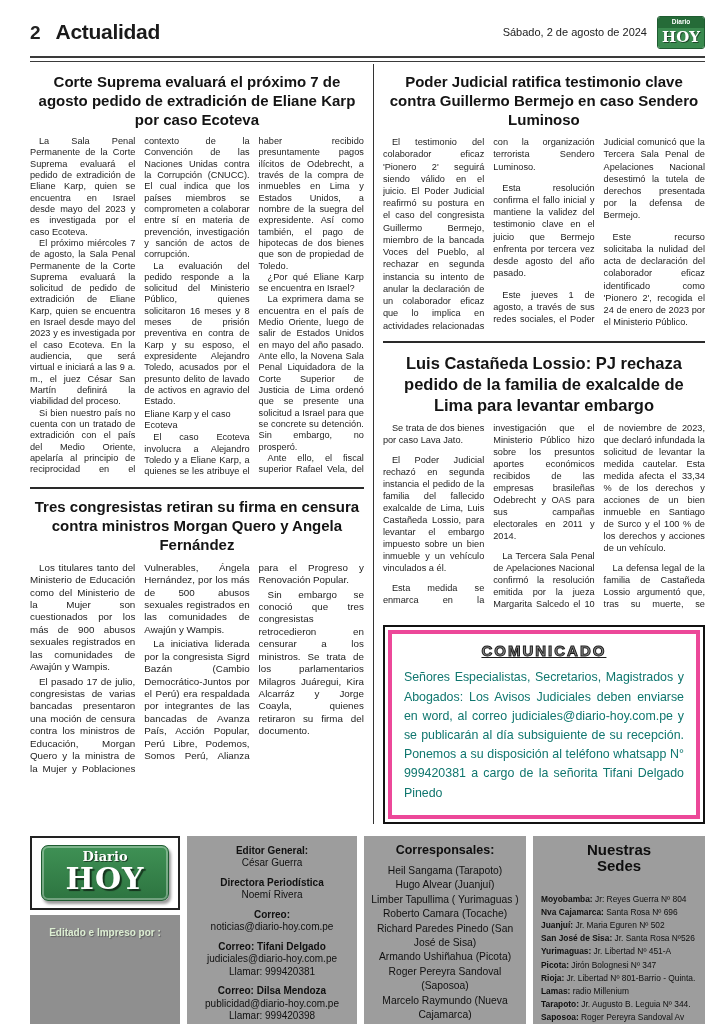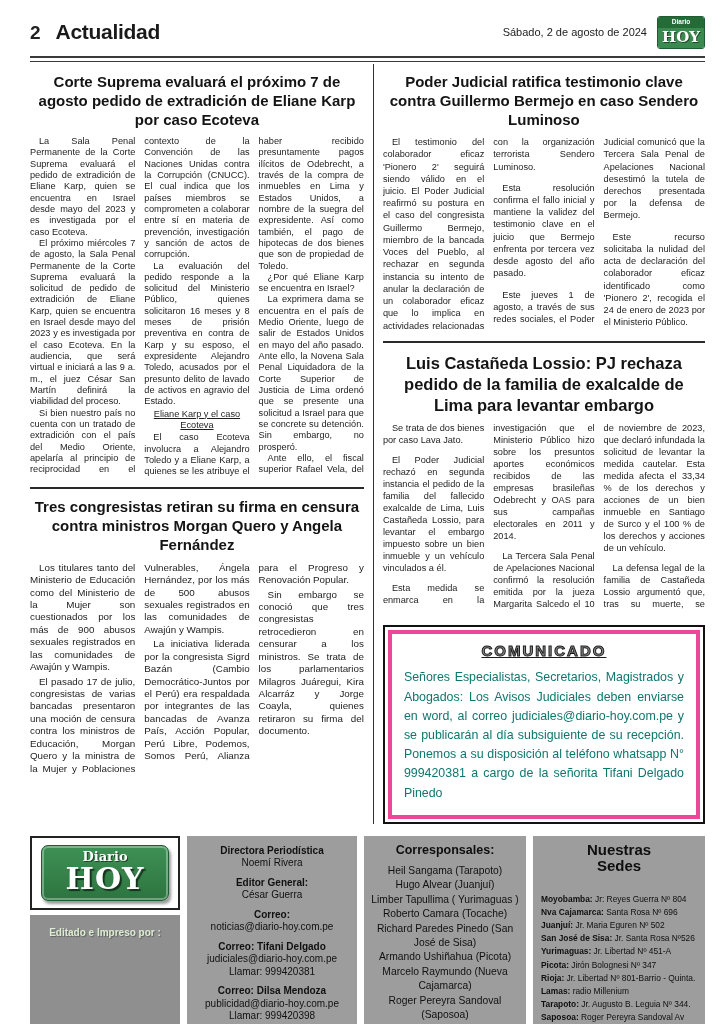--- a/index.html
+++ b/index.html
@@ -28,21 +28,21 @@
   h2.headline.big{font-size:16.5px;margin-top:10px;}
   .body{column-count:3;column-gap:9px;column-fill:auto;text-align:justify;overflow:hidden;color:#1d1d1d;}
   .body p{margin:0;text-indent:9px;}
   .karp-body{height:346px;font-size:9.2px;line-height:1.23;}
   .cong-body{height:216px;font-size:9.8px;line-height:1.27;}
   .cong-body p{margin-bottom:2px;}
   .berm-body{height:200px;font-size:9.2px;line-height:1.33;}
   .berm-body p{margin-bottom:9px;}
   .cast-body{height:190px;font-size:9.2px;line-height:1.3;}
   .cast-body p{margin-bottom:8px;}
-  .body p.subhead{text-align:center;text-indent:0;text-decoration:underline;margin:1px 0;}
+  .body p.subhead{text-align:left;text-indent:0;margin:1px 0;}
   .hr{border-top:2px solid #2a2a2a;margin:5px 0 1px;}
 
   
   .comunicado{border:2px solid #111;padding:3px;margin-top:12px;background:#fff;}
   .comunicado-inner{border:4px solid #ec4899;padding:8px 12px 12px;}
   .com-title{text-align:center;font-weight:bold;font-size:15px;letter-spacing:2px;
              text-decoration:underline;color:#8b8b8b;-webkit-text-stroke:1px #1a1a1a;}
   .com-body{font-size:12.4px;line-height:1.55;text-align:justify;margin:9px 0 0;color:#0f766e;}
 
   
@@ -168,26 +168,26 @@
       </div>
       <div class="publisher">
         <div class="pub-heading">Editado e Impreso por :</div>
       </div>
     </div>
 
     <div class="m-mid">
       <div class="m-midrow">
         <div class="m-col2">
             <div>
+              <div class="lbl">Editor General:</div>
+              <div>César Guerra</div>
+            </div>
+            <div>
               <div class="lbl">Directora Periodística</div>
               <div>Noemí Rivera</div>
-            </div>
-            <div>
-              <div class="lbl">Editor General:</div>
-              <div>César Guerra</div>
             </div>
             <div>
               <div class="lbl">Correo:</div>
               <div>noticias@diario-hoy.com.pe</div>
             </div>
             <div>
               <div class="lbl">Correo: Tifani Delgado</div>
               <div>judiciales@diario-hoy.com.pe</div>
               <div>Llamar: 999420381</div>
             </div>
@@ -199,22 +199,22 @@
           </div>
         <div class="m-col3">
           <div class="m-heading">Corresponsales:</div>
           <div class="corr-names">
               <div>Heil Sangama (Tarapoto)</div>
               <div>Hugo Alvear (Juanjuí)</div>
               <div>Limber Tapullima ( Yurimaguas )</div>
               <div>Roberto Camara (Tocache)</div>
               <div>Richard Paredes Pinedo (San José de Sisa)</div>
               <div>Armando Ushiñahua (Picota)</div>
+              <div>Roger Pereyra Sandoval (Saposoa)</div>
               <div>Marcelo Raymundo (Nueva Cajamarca)</div>
-              <div>Roger Pereyra Sandoval (Saposoa)</div>
               <div>Jorge Canales (Moyobamba)</div>
             </div>
         </div>
       </div>
 
     </div>
 
     <div class="m-col4">
       <div class="m-heading">Nuestras Sedes</div>
       <div class="office-list">

